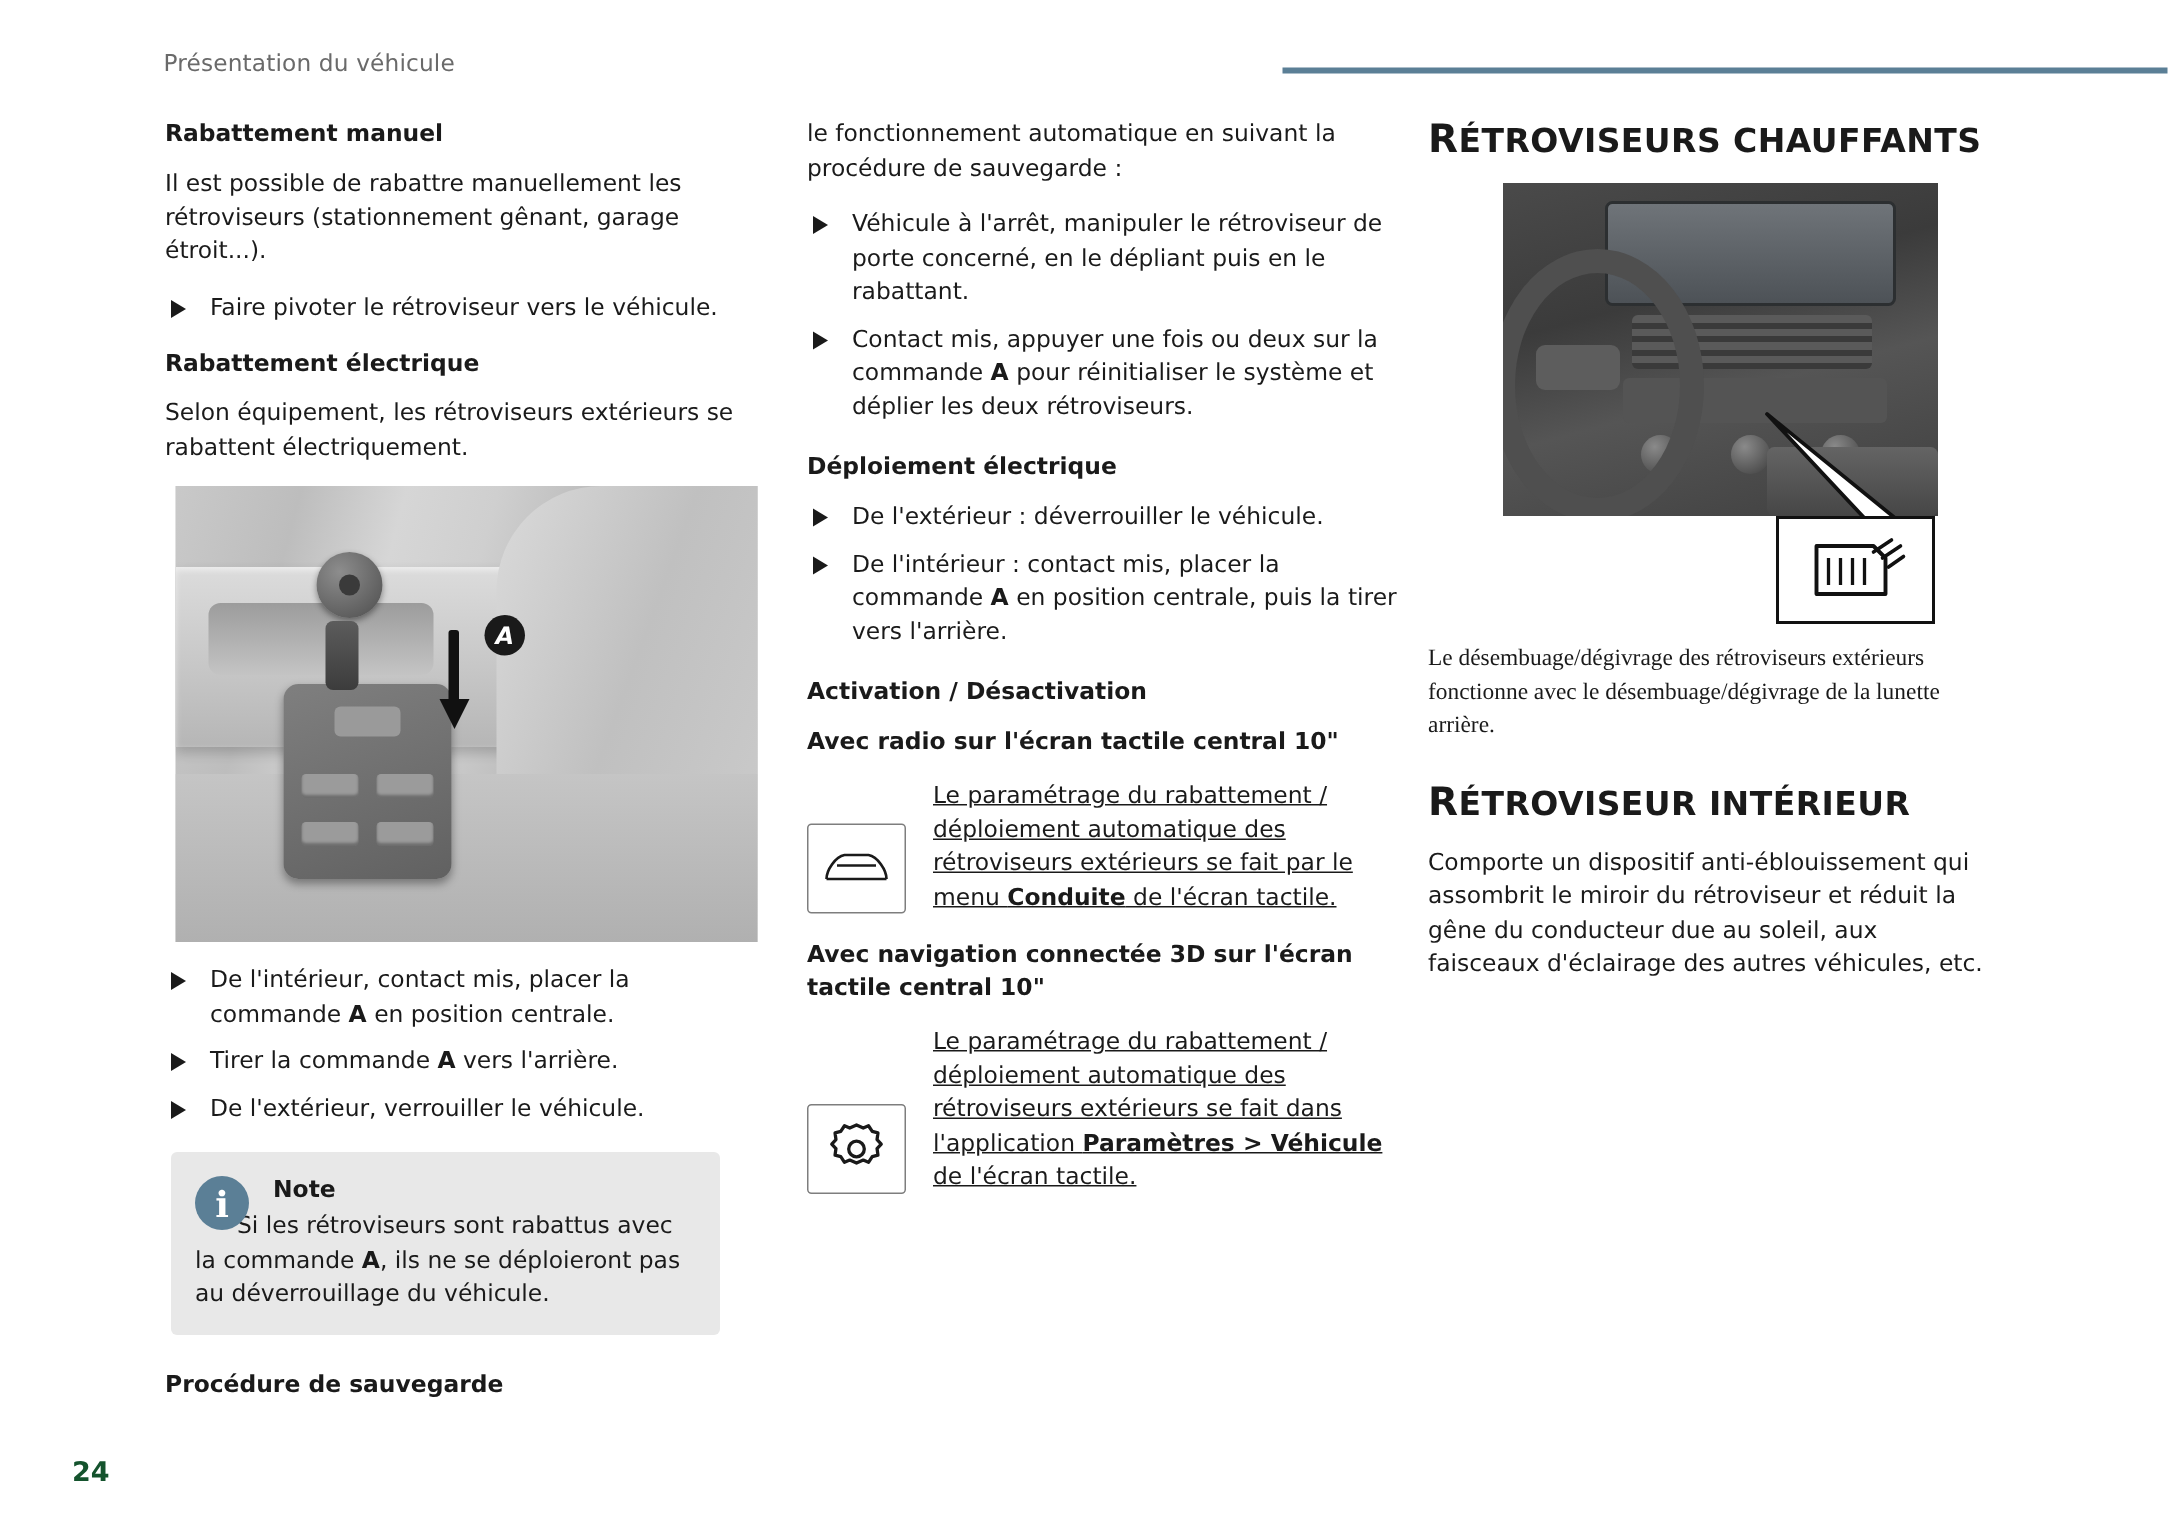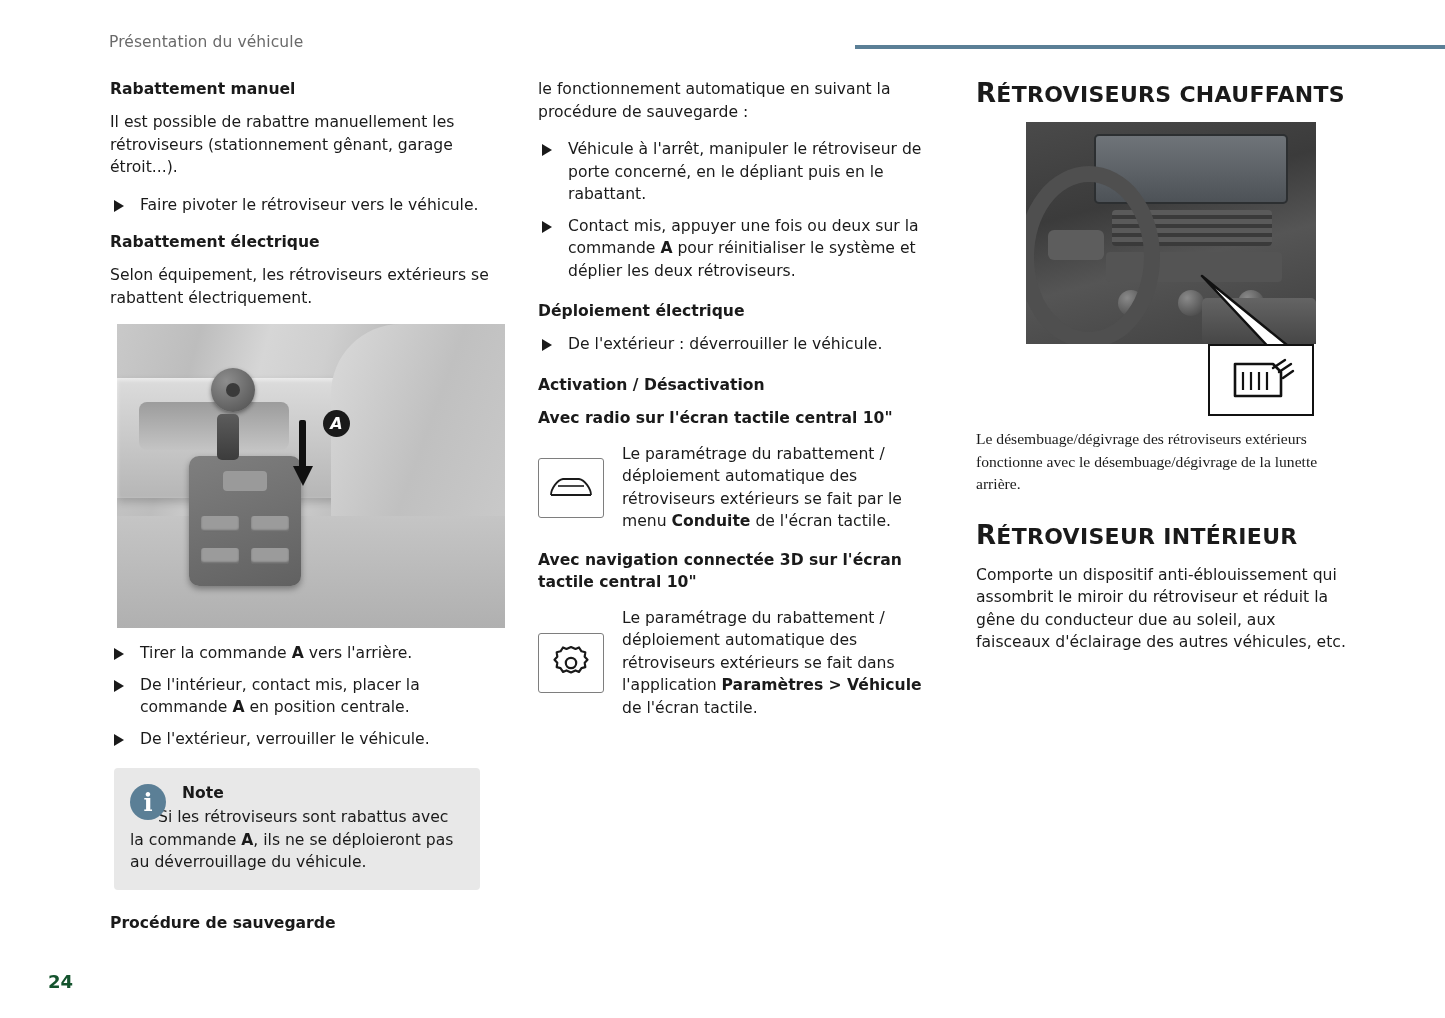--- a/index.html
+++ b/index.html
@@ -42,21 +42,21 @@
     background: #5b7f96;
   }
 
   
   .col {
     position: absolute;
     top: 78px;
   }
   .col-1 { left: 110px;  width: 396px; }
   .col-2 { left: 538px;  width: 398px; }
-  .col-3 { left: 976px;  width: 374px; }
+  .col-3 { left: 952px;  width: 374px; }
 
   p, h2, h3, h4 { margin: 0; }
 
   .body-text {
     font-size: 15.6px;
     line-height: 22.5px;
     margin-bottom: 15px;
   }
   .sub-head {
     font-size: 15.6px;
@@ -249,22 +249,23 @@
   .note-text {
     font-size: 15.6px;
     line-height: 22.5px;
     margin-top: 2px;
   }
   .note-text .indent { display: inline-block; width: 28px; }
 
   
   .icon-row {
     display: flex;
-    align-items: center;
+    align-items: flex-end;
     margin: 14px 0 16px 0;
+    text-decoration: underline;
   }
   .icon-box {
     flex: 0 0 auto;
     width: 64px; height: 58px;
     border: 1.5px solid #7e7e7e;
     border-radius: 3px;
     display: flex; align-items: center; justify-content: center;
     margin-right: 18px;
     background: #fff;
   }
@@ -419,25 +420,25 @@
       <div class="arrow-down">
         <div class="shaft"></div>
         <div class="head"></div>
       </div>
       <div class="callout-A">A</div>
     </div>
 
     <ul class="bullet-list">
       <li class="bullet-item">
         <span class="tri"></span>
+        <span>De l'intérieur, contact mis, placer la commande <b>A</b> en position centrale.</span>
+      </li>
+      <li class="bullet-item">
+        <span class="tri"></span>
         <span>Tirer la commande <b>A</b> vers l'arrière.</span>
-      </li>
-      <li class="bullet-item">
-        <span class="tri"></span>
-        <span>De l'intérieur, contact mis, placer la commande <b>A</b> en position centrale.</span>
       </li>
       <li class="bullet-item">
         <span class="tri"></span>
         <span>De l'extérieur, verrouiller le véhicule.</span>
       </li>
     </ul>
 
     <div class="note-box">
       <div class="note-icon">i</div>
       <div class="note-title">Note</div>
@@ -461,20 +462,24 @@
         <span>Contact mis, appuyer une fois ou deux sur la commande <b>A</b> pour réinitialiser le système et déplier les deux rétroviseurs.</span>
       </li>
     </ul>
 
     <h3 class="sub-head" style="margin-top:18px;">Déploiement électrique</h3>
 
     <ul class="bullet-list">
       <li class="bullet-item">
         <span class="tri"></span>
         <span>De l'extérieur : déverrouiller le véhicule.</span>
+      </li>
+      <li class="bullet-item">
+        <span class="tri"></span>
+        <span>De l'intérieur : contact mis, placer la commande <b>A</b> en position centrale, puis la tirer vers l'arrière.</span>
       </li>
     </ul>
 
     <h3 class="sub-head" style="margin-top:18px;">Activation / Désactivation</h3>
     <h3 class="sub-head tight">Avec radio sur l'écran tactile central 10"</h3>
 
     <div class="icon-row">
       <div class="icon-box">
         <svg width="44" height="26" viewBox="0 0 44 26" aria-hidden="true">
           <path d="M2 20 C2 14 8 5 14 4 L30 4 C36 5 42 14 42 20" fill="none" stroke="#1a1a1a" stroke-width="1.8"></path>

